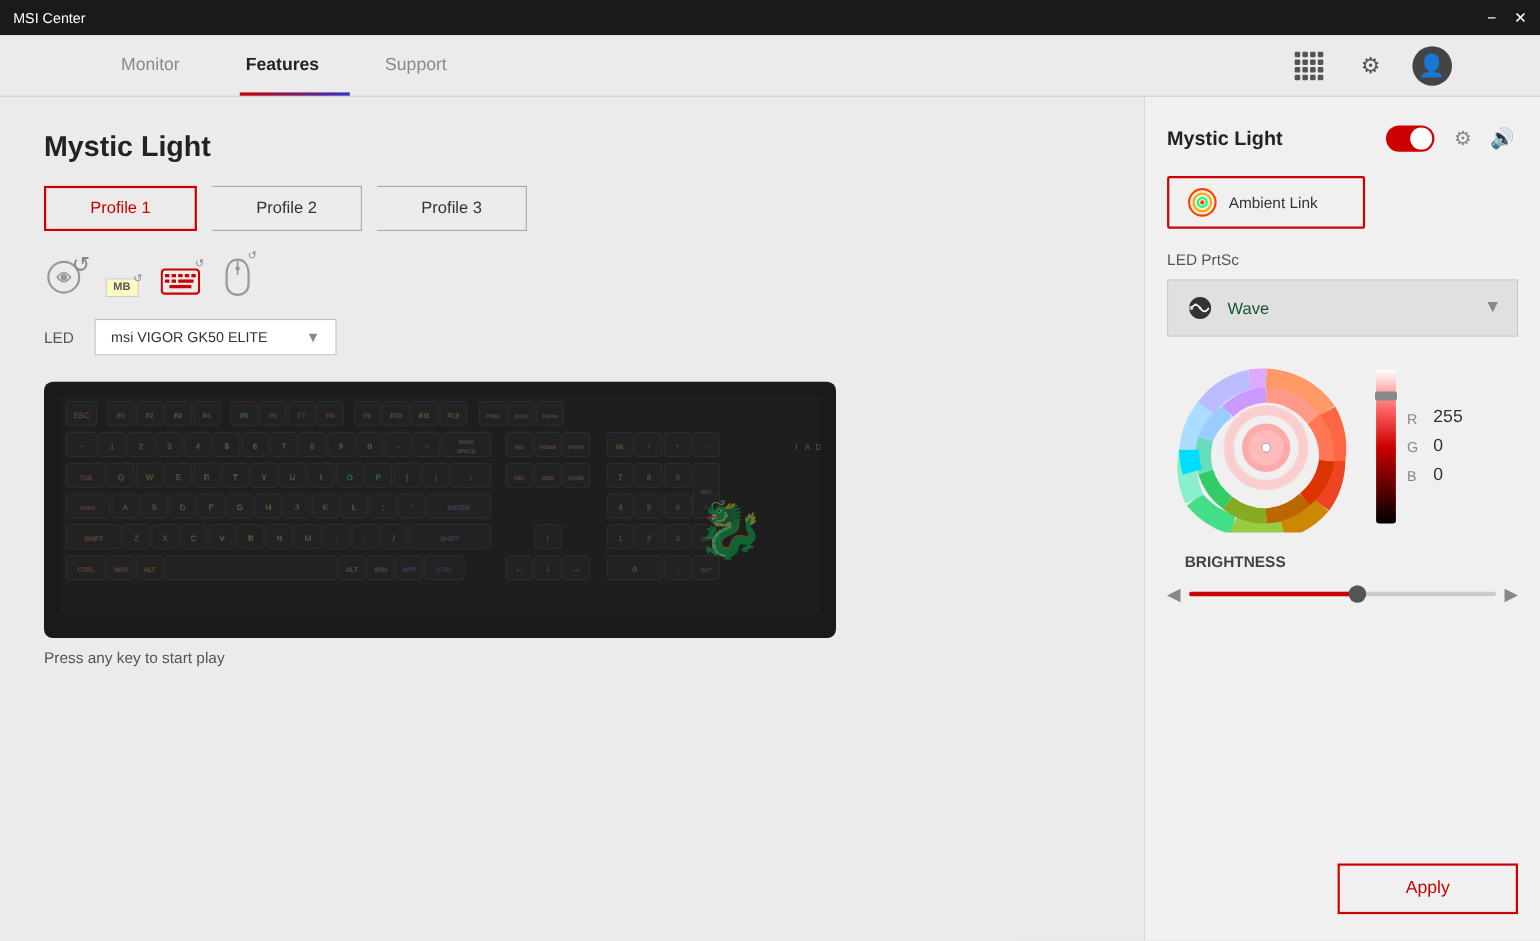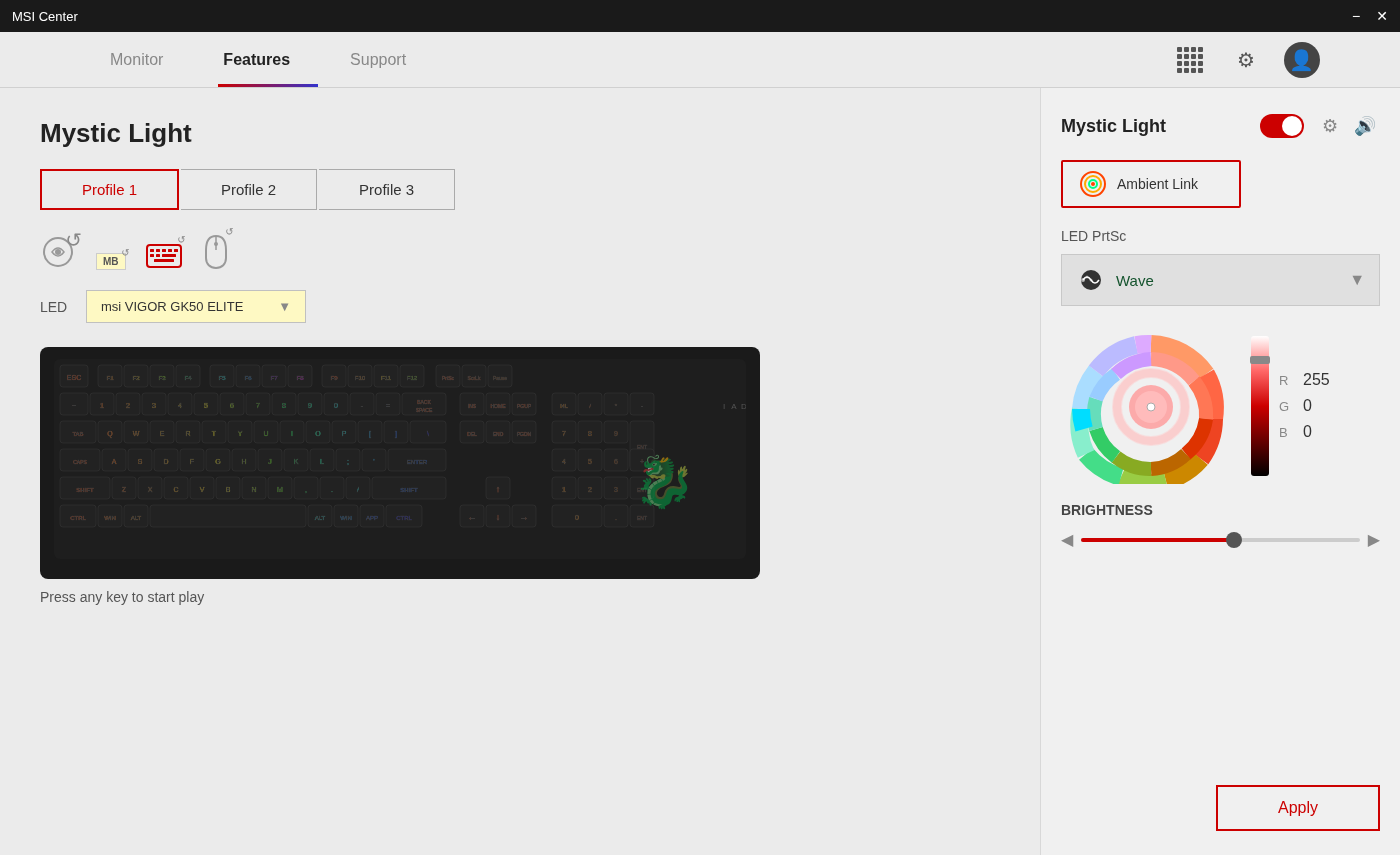--- a/index.html
+++ b/index.html
@@ -115,21 +115,21 @@
 
     #mystic-light-title {
       font-size: 26px;
       font-weight: 700;
       color: #222;
       margin-bottom: 20px;
     }
 
     #profile-tabs {
       display: flex;
-      gap: 2px;
+      gap: 14px;
       margin-bottom: 24px;
     }
     .profile-tab {
       border: 1px solid #aaa;
       padding: 10px 40px;
       font-size: 15px;
       background: #ebebeb;
       cursor: pointer;
       color: #333;
     }
@@ -175,21 +175,21 @@
       margin-bottom: 24px;
     }
     #led-label {
       font-size: 14px;
       color: #555;
       width: 30px;
     }
     #led-dropdown {
       display: flex;
       align-items: center;
-      background: #fef9c3;
+      background: #ffffff;
       border: 1px solid #c0c0c0;
       padding: 8px 14px;
       width: 220px;
       cursor: pointer;
       font-size: 13px;
       color: #333;
     }
     #led-dropdown-arrow {
       margin-left: auto;
       color: #888;
@@ -370,20 +370,21 @@
     }
     .rgb-label { width: 16px; color: #888; }
     .rgb-value { color: #333; font-size: 16px; }
 
     
     #brightness-label {
       font-size: 14px;
       font-weight: 600;
       color: #444;
       margin-bottom: 12px;
+      margin-left: 16px;
     }
     #brightness-row {
       display: flex;
       align-items: center;
       gap: 8px;
     }
     #brightness-arrow-left {
       color: #888;
       font-size: 16px;
       cursor: pointer;

